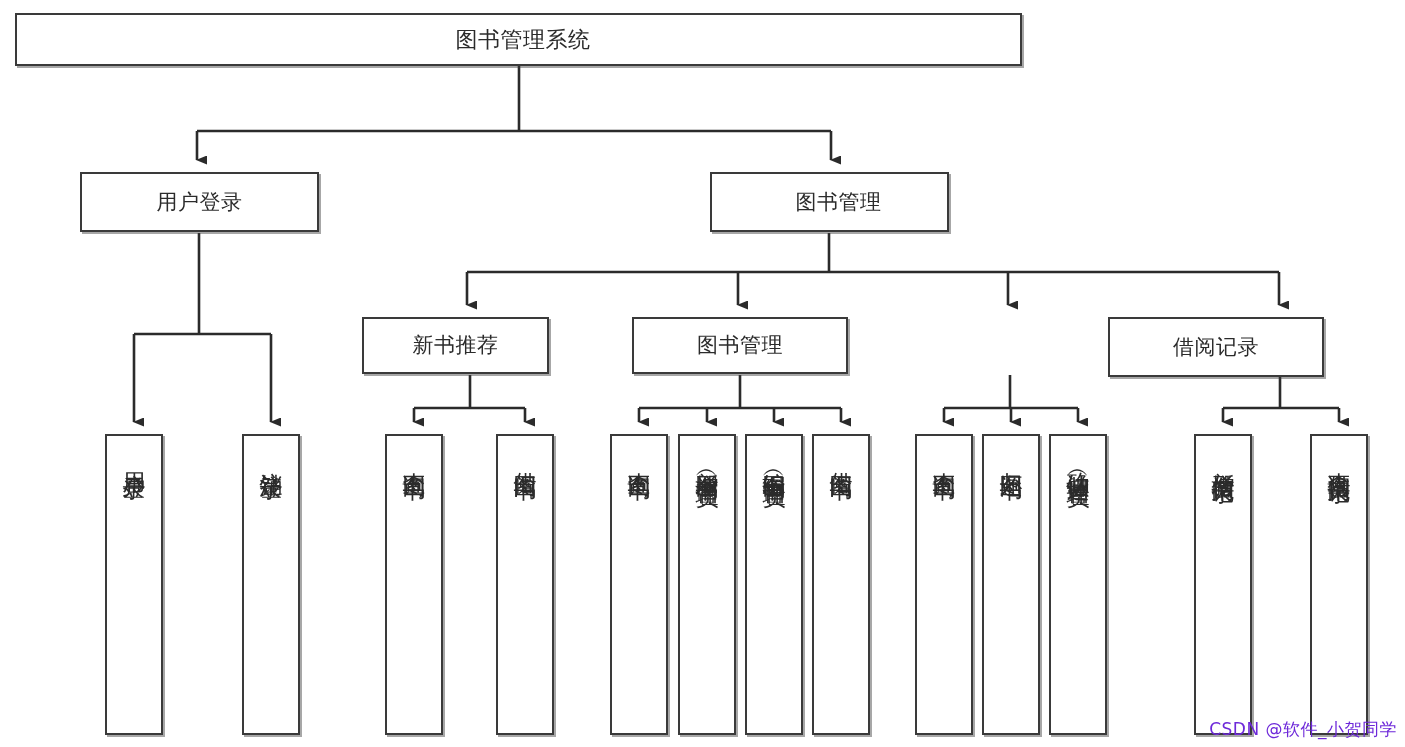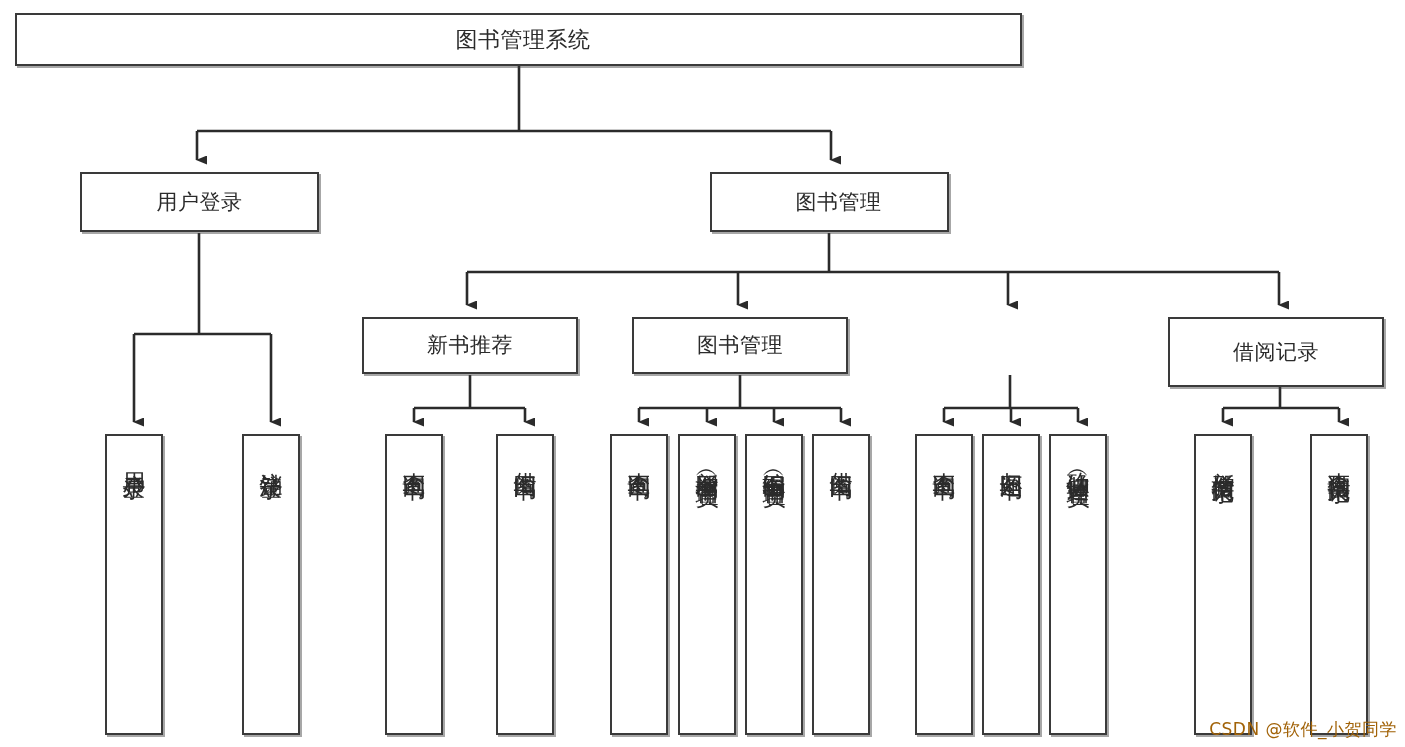--- a/index.html
+++ b/index.html
@@ -59,21 +59,21 @@
     letter-spacing:2px;
     white-space:nowrap;
     height:auto;
   }
   
   #watermark{
     position:absolute;
     right:8px;
     bottom:6px;
     font-size:17px;
-    color:#a16207;
+    color:#6d28d9;
     letter-spacing:0.5px;
     user-select:none;
     white-space:nowrap;
   }
 </style>
 </head>
 <body>
 
 <div id="canvas">
 
@@ -133,30 +133,30 @@
   </div>
 
   <div class="node h" style="left:80px; top:172px; width:239px; height:60px;">
     <span class="label">用户登录</span>
   </div>
 
   <div class="node h" style="left:710px; top:172px; width:239px; height:60px;padding-left:18px;">
     <span class="label">图书管理</span>
   </div>
 
-  <div class="node h" style="left:362px; top:317px; width:216px; height:57px;">
+  <div class="node h" style="left:362px; top:317px; width:187px; height:57px;">
     <span class="label">新书推荐</span>
   </div>
 
   <div class="node h" style="left:632px; top:317px; width:216px; height:57px;">
     <span class="label">图书管理</span>
   </div>
 
 
-  <div class="node h" style="left:1168px; top:317px; width:216px; height:70px;align-items:center;">
+  <div class="node h" style="left:1108px; top:317px; width:216px; height:60px;align-items:center;">
     <span class="label">借阅记录</span>
   </div>
 
   <div class="node leaf" style="left:105px; top:434px; width:58px; height:301px;">
     <span class="label">用户登录</span>
   </div>
 
   <div class="node leaf" style="left:242px; top:434px; width:58px; height:301px;">
     <span class="label">注销登录</span>
   </div>

